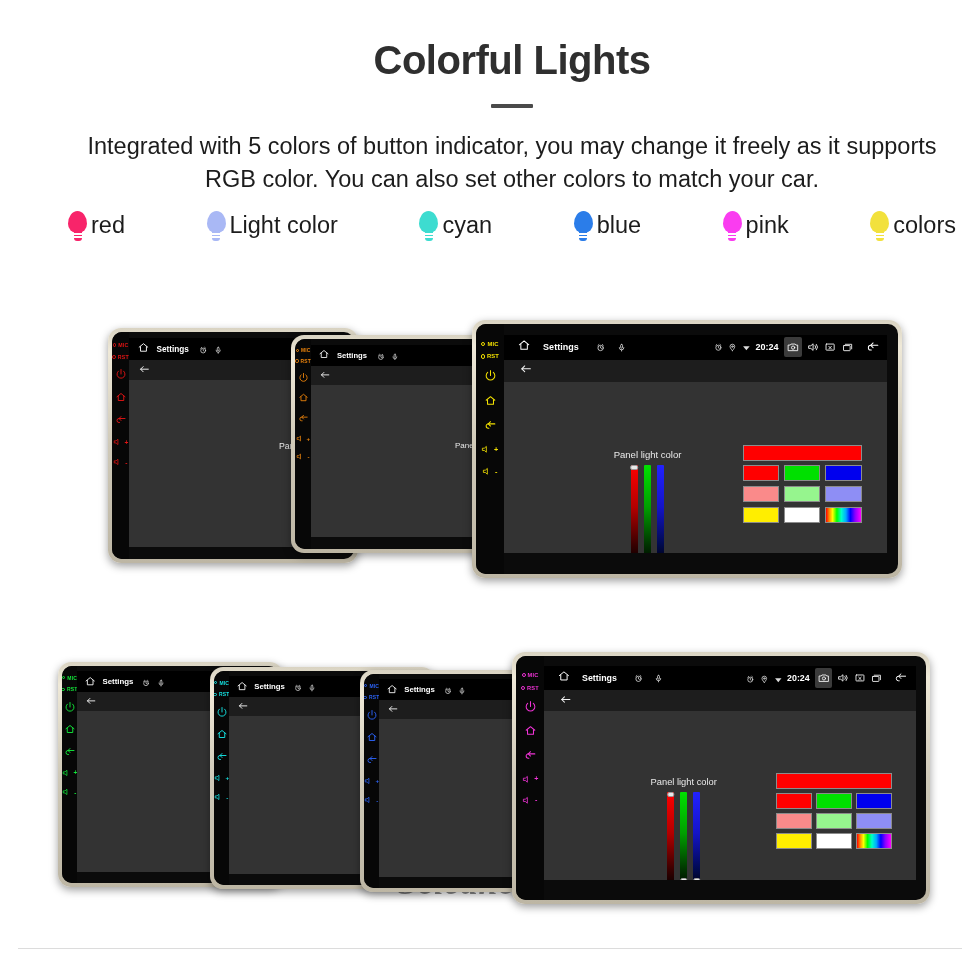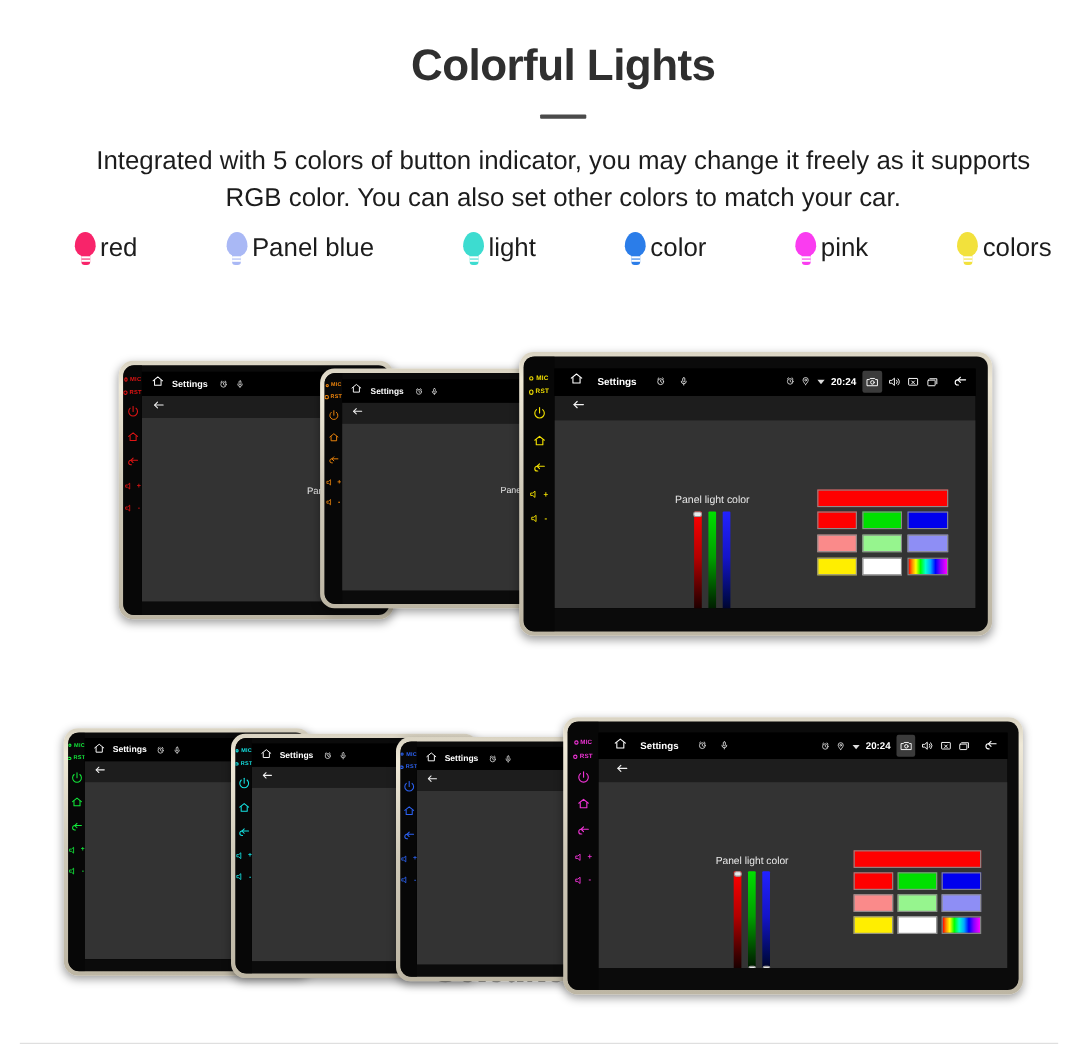--- a/index.html
+++ b/index.html
@@ -166,35 +166,35 @@
             <span class="glass"></span>
             <span class="base"></span>
           </span>
           <span class="legend-label">red</span>
         </div>
         <div class="legend-item">
           <span class="bulb" style="color:#a9b8f5">
             <span class="glass"></span>
             <span class="base"></span>
           </span>
-          <span class="legend-label">Panel blue</span>
+          <span class="legend-label">Light color</span>
         </div>
         <div class="legend-item">
           <span class="bulb" style="color:#3ddcd0">
             <span class="glass"></span>
             <span class="base"></span>
           </span>
-          <span class="legend-label">light</span>
+          <span class="legend-label">cyan</span>
         </div>
         <div class="legend-item">
           <span class="bulb" style="color:#2b7de9">
             <span class="glass"></span>
             <span class="base"></span>
           </span>
-          <span class="legend-label">color</span>
+          <span class="legend-label">blue</span>
         </div>
         <div class="legend-item">
           <span class="bulb" style="color:#fa3cf0">
             <span class="glass"></span>
             <span class="base"></span>
           </span>
           <span class="legend-label">pink</span>
         </div>
         <div class="legend-item">
           <span class="bulb" style="color:#f2e13c">

